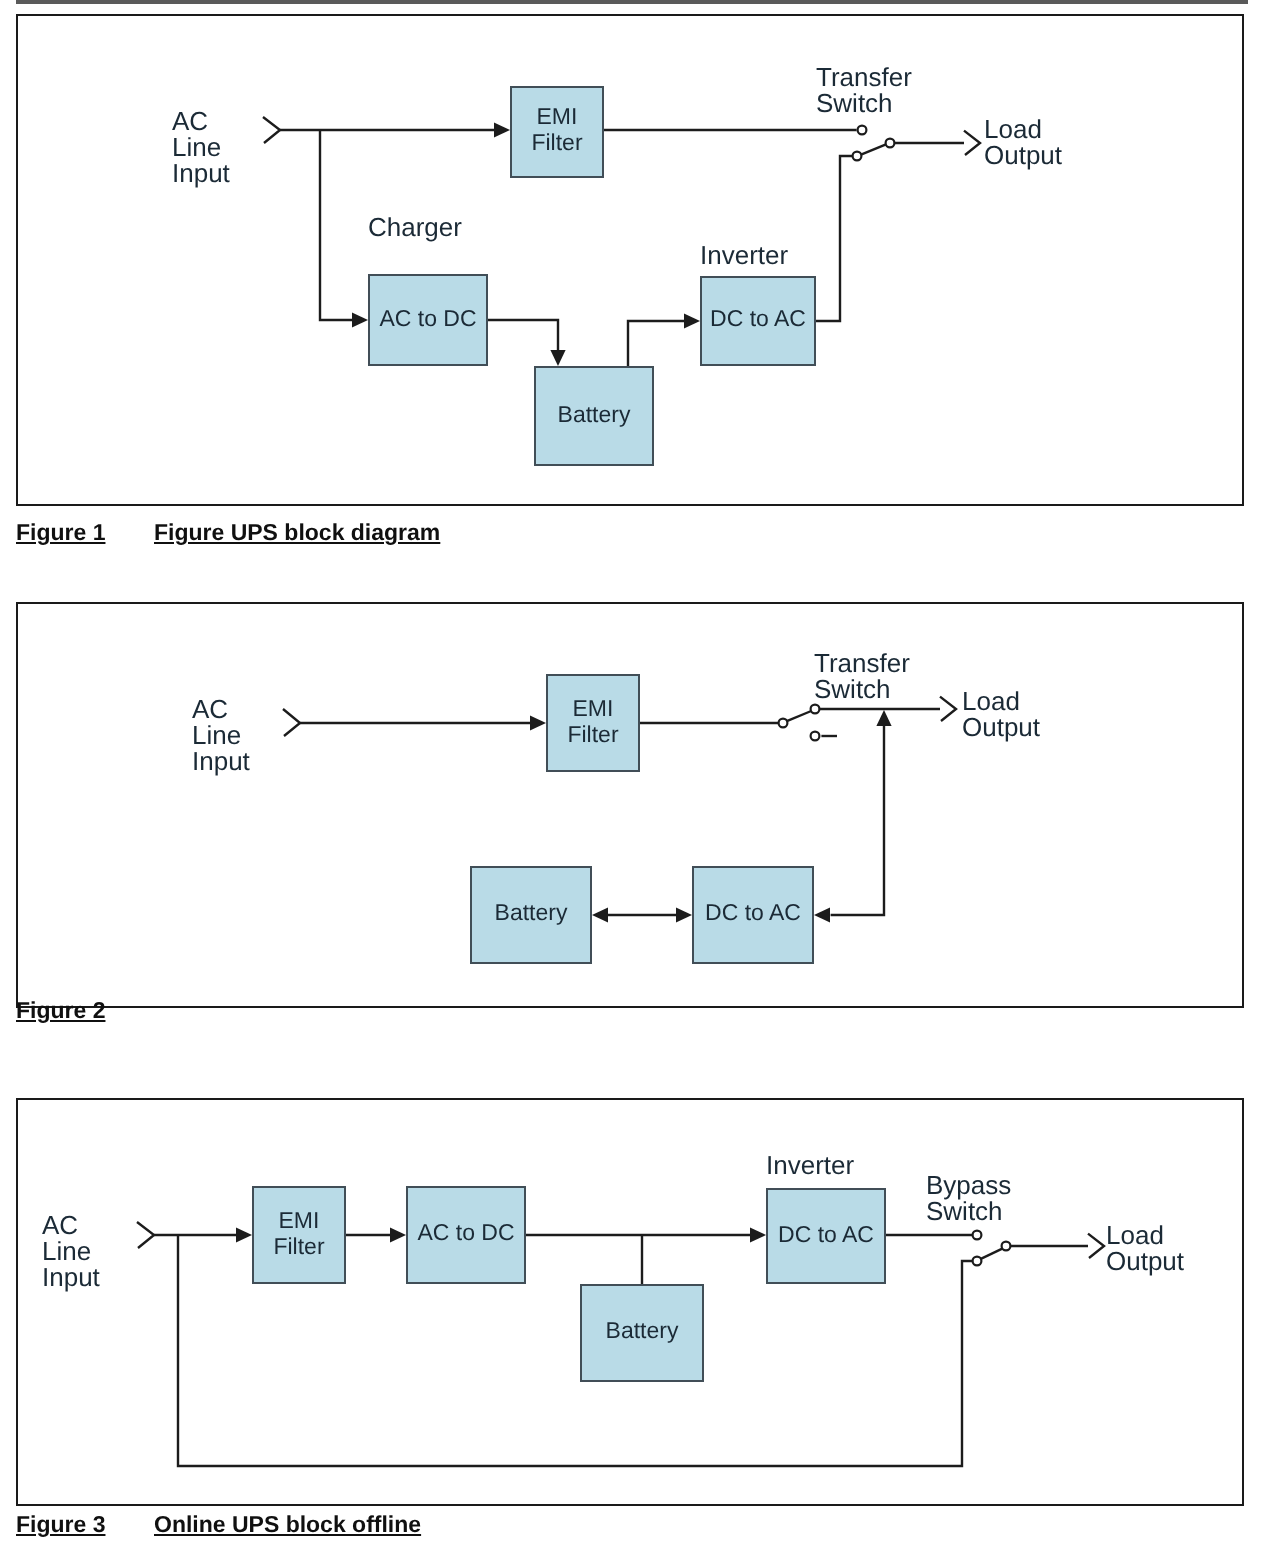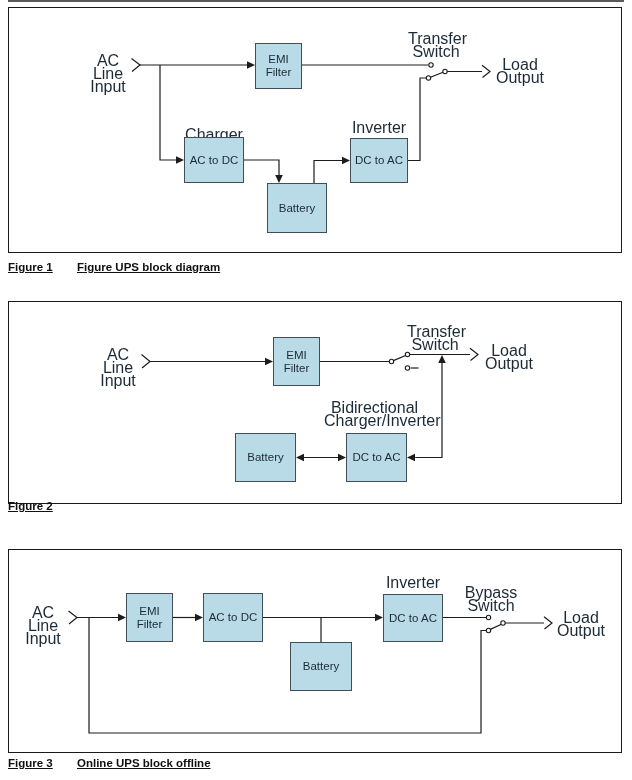--- a/index.html
+++ b/index.html
@@ -9,21 +9,21 @@
   .fig{position:absolute;}
   .frame{position:absolute;inset:0;border:1.5px solid var(--frame);box-sizing:border-box;}
   .fig svg{position:absolute;left:0;top:0;}
   .w{stroke:var(--wire);fill:none;stroke-width:1.2;}
   .h{fill:var(--wire);stroke:none;}
   .c{fill:#ffffff;stroke:var(--wire);stroke-width:1.1;}
   .box{position:absolute;box-sizing:border-box;background:var(--box-fill);
        border:1.2px solid var(--box-border);display:flex;flex-direction:column;
        align-items:center;justify-content:center;
        font-size:11.5px;line-height:13px;color:var(--text);}
-  .lbl{position:absolute;font-size:16px;line-height:13px;text-align:center;color:var(--text);}
+  .lbl{position:absolute;font-size:13px;line-height:13px;text-align:left;color:var(--text);}
   .lbl span{display:block;}
   .cap{position:absolute;display:flex;font-size:11.5px;font-weight:bold;color:var(--caption);text-decoration:underline;}
   .cap .cl{width:69px;flex:none;}
 </style>
 </head>
 <body>
 
 <div class="hairline" style="left:8px;top:0;width:616px;height:1.5px;"></div>
 
 <div class="fig" style="left:8px;top:7px;width:614px;height:246px;">
@@ -50,21 +50,21 @@
     <path class="w" d="M474,58.3 L482,64.5 L474.5,70.5"></path>
   </svg>
   <div class="lbl" style="left:78px;top:47px;width:44px;">
     <span>AC Line</span>
     <span>Input</span>
   </div>
   <div class="box" style="left:247px;top:36px;width:47px;height:46px;">
     <span>EMI</span>
     <span>Filter</span>
   </div>
-  <div class="lbl" style="left:176px;top:121px;width:60px;">
+  <div class="lbl" style="left:176px;top:100px;width:60px;">
     <span>Charger</span>
   </div>
   <div class="box" style="left:176px;top:130px;width:60px;height:46px;">
     <span>AC to DC</span>
   </div>
   <div class="box" style="left:259px;top:176px;width:60px;height:50px;">
     <span>Battery</span>
   </div>
   <div class="lbl" style="left:342px;top:114px;width:58px;">
     <span>Inverter</span>
@@ -117,24 +117,20 @@
     <span>EMI</span>
     <span>Filter</span>
   </div>
   <div class="lbl" style="left:399px;top:24px;width:56px;">
     <span>Transfer</span>
     <span>Switch</span>
   </div>
   <div class="lbl" style="left:473px;top:43px;width:56px;">
     <span>Load</span>
     <span>Output</span>
-  </div>
-  <div class="lbl" style="left:316px;top:100px;width:101px;">
-    <span>Bidirectional</span>
-    <span>Charger/Inverter</span>
   </div>
   <div class="box" style="left:227px;top:132px;width:61px;height:49px;">
     <span>Battery</span>
   </div>
   <div class="box" style="left:338px;top:132px;width:61px;height:49px;">
     <span>DC to AC</span>
   </div>
 </div>
 <div class="cap" style="left:8px;top:500px;">
   <span class="cl">Figure 2</span>

